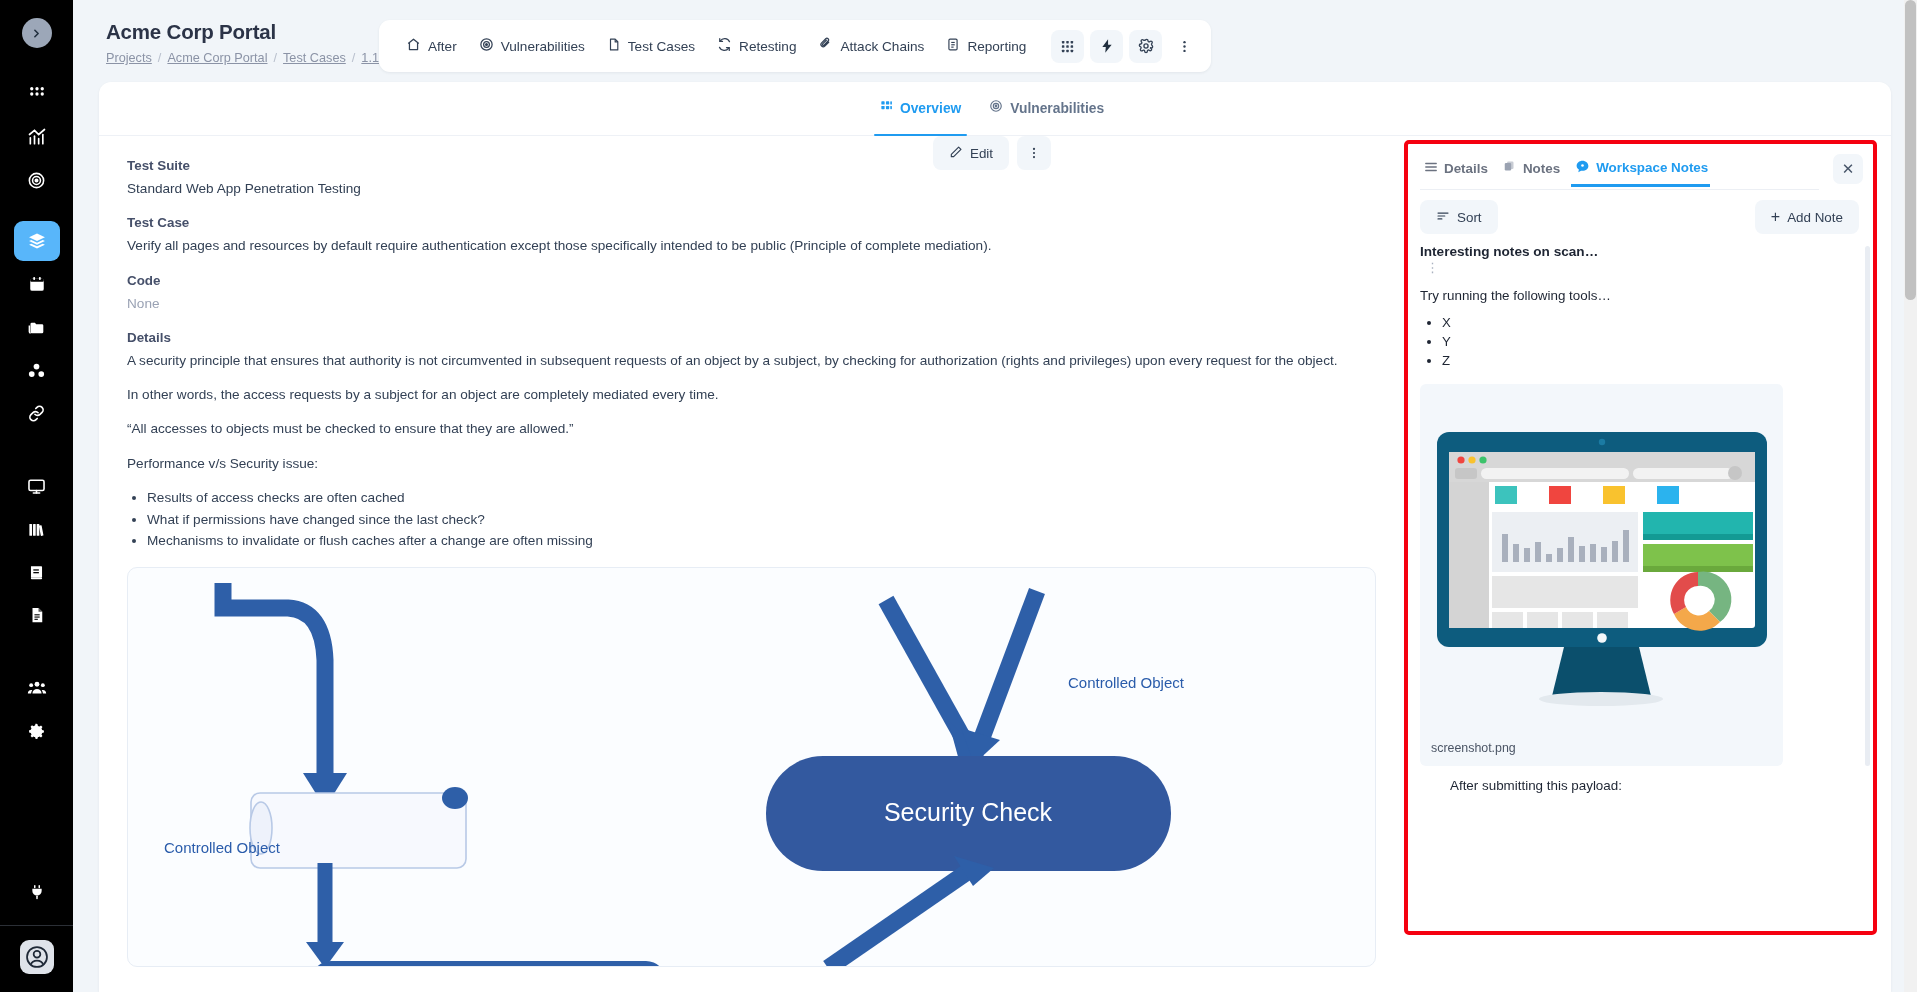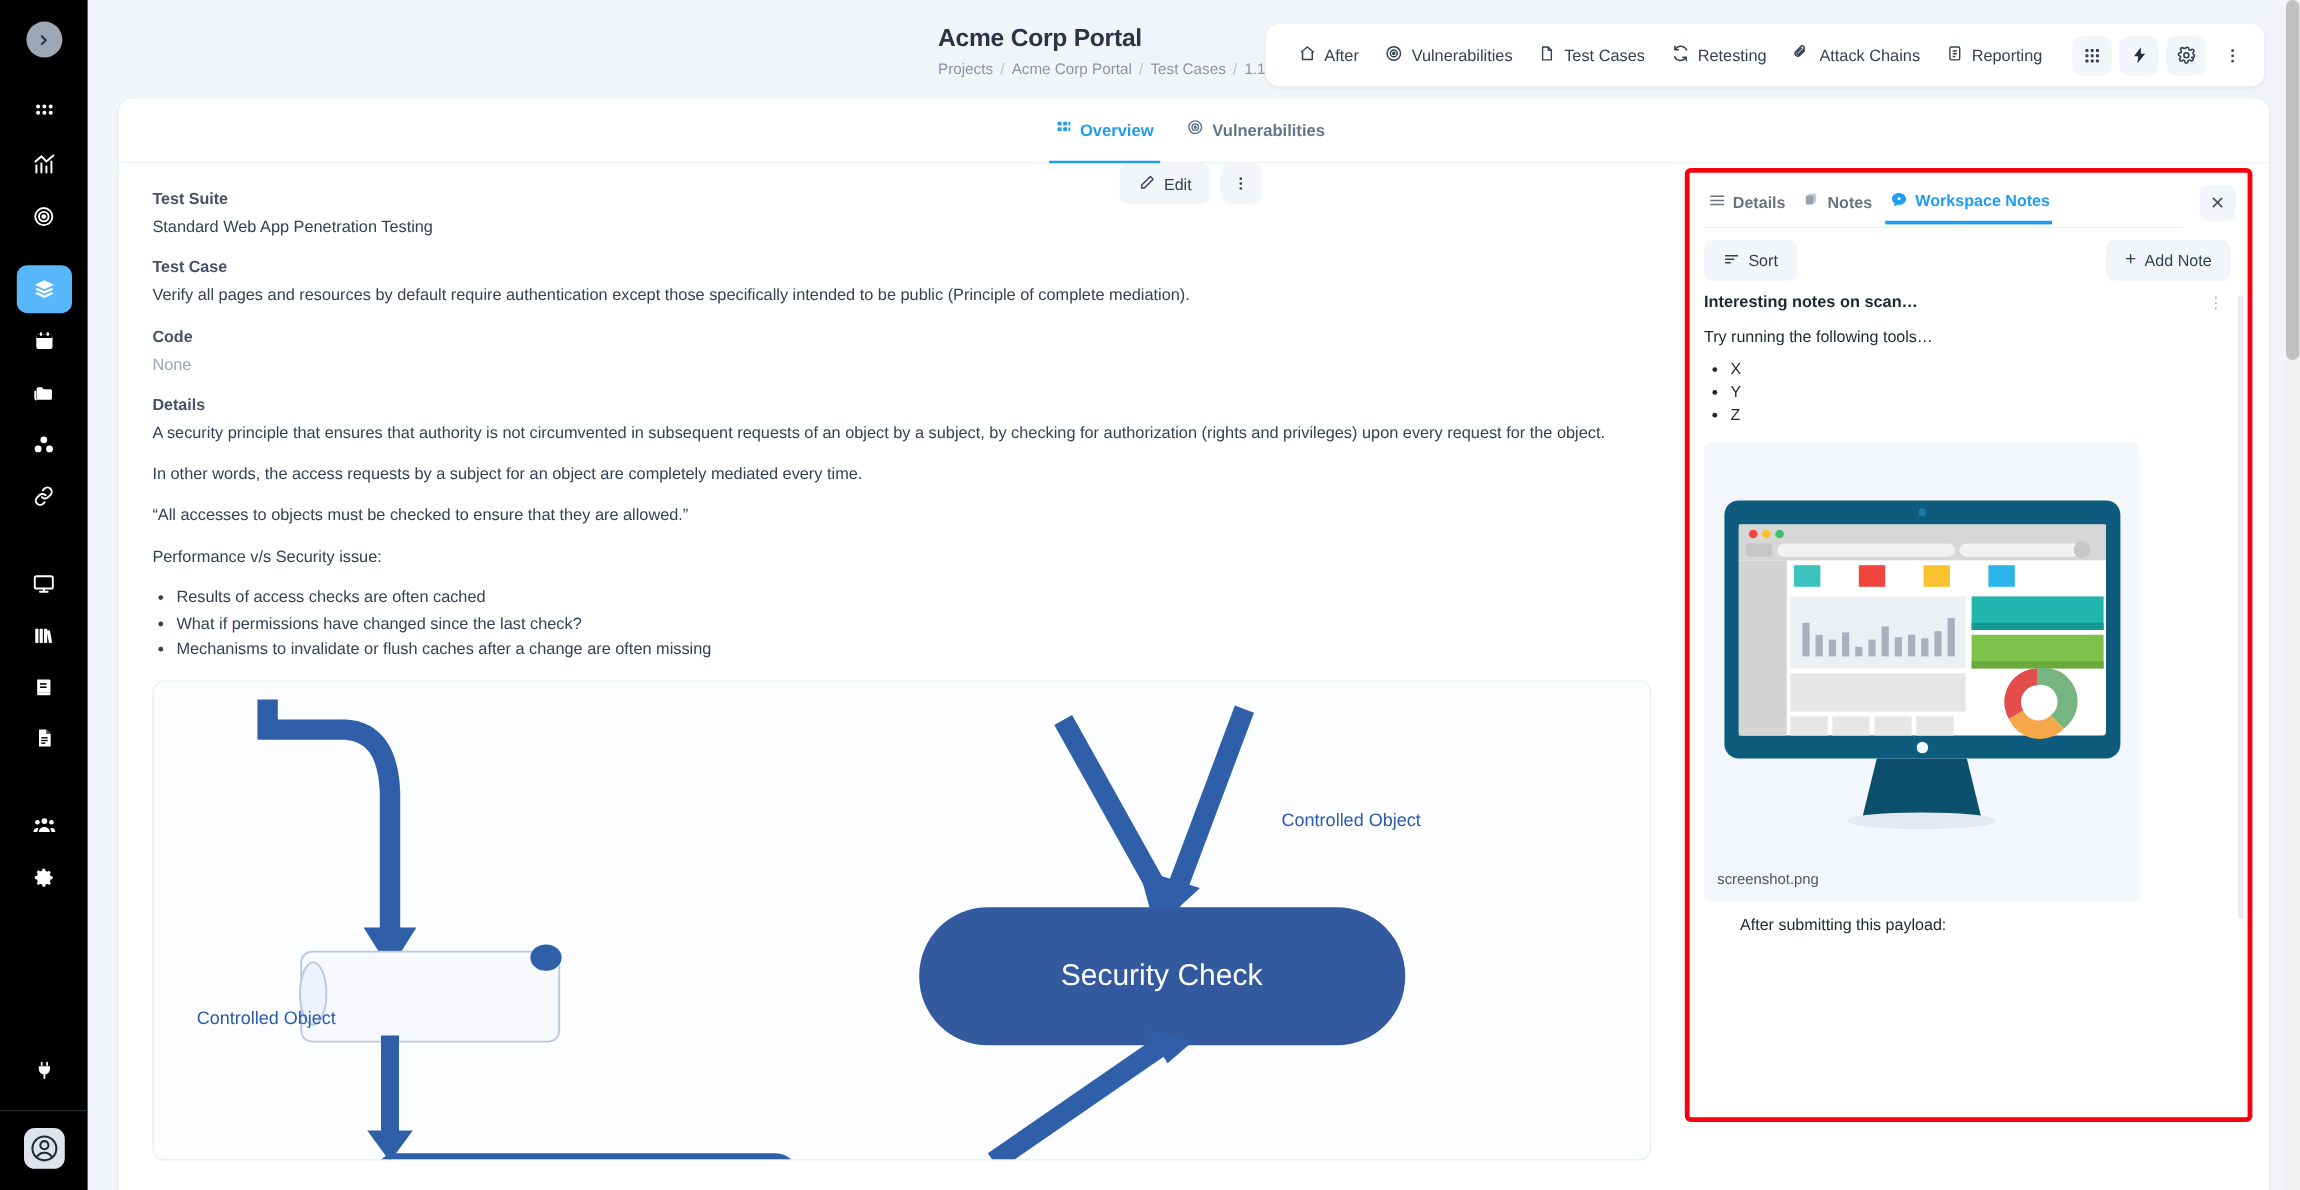--- a/index.html
+++ b/index.html
@@ -43,27 +43,27 @@
     background: #dfe3ea; color: #1f2937;
     display: flex; align-items: center; justify-content: center;
     margin: 14px 0 18px 0; cursor: pointer;
   }
 
   
   .main { flex: 1; position: relative; height: 992px; overflow: hidden; }
 
   
   .topbar {
-    display: flex; align-items: flex-start; justify-content: flex-end;
+    display: flex; align-items: flex-start; justify-content: flex-start;
     padding: 20px 26px 0 26px; height: 94px;
   }
   .title-wrap { padding-left: 7px; }
   .page-title { font-size: 20.5px; font-weight: bold; color: #2b3347; letter-spacing: -0.2px; }
   .breadcrumb { margin-top: 7px; font-size: 12.7px; color: #8b93a6; display: flex; gap: 6px; }
-  .breadcrumb .crumb { cursor: pointer; }
+  .breadcrumb .crumb { cursor: pointer; text-decoration: underline; }
   .breadcrumb .crumb:last-child { color: #8b93a6; }
   .breadcrumb .sep { color: #b9c0cd; }
 
   .nav-card {
     background: #fff; border-radius: 11px; height: 52px;
     display: flex; align-items: center; padding: 0 10px 0 16px;
     box-shadow: 0 1px 3px rgba(30,41,59,.07);
     margin-right: 4px;
   }
   .nav-item {
@@ -162,21 +162,21 @@
   .close-btn {
     width: 30px; height: 30px; border-radius: 7px; background: #f2f6fa;
     display: flex; align-items: center; justify-content: center;
     cursor: pointer; color: #475569; font-size: 15px; margin-bottom: 8px;
   }
   .notes-toolbar {
     display: flex; align-items: center; justify-content: space-between;
     padding: 9px 14px 10px 12px;
   }
   .notes-scroll { flex: 1; overflow: hidden; position: relative; padding: 0 14px 0 12px; }
-  .note-head { display: flex; align-items: flex-start; justify-content: space-between; }
+  .note-head { display: flex; align-items: flex-start; justify-content: space-between; flex-direction: column; }
   .note-title { font-size: 13.6px; font-weight: bold; color: #1e2533; }
   .kebab { color: #aab2c0; cursor: pointer; padding: 2px 6px; font-size: 13px; line-height: 1; }
   .note-text { font-size: 13.4px; color: #1e2533; margin-top: 12px; }
   .note-bullets { margin: 10px 0 0 22px; }
   .note-bullets li { font-size: 13.2px; color: #1e2533; line-height: 1.45; }
   .attach {
     margin-top: 14px; background: #f3f7fb; border-radius: 6px;
     padding: 10px 0 0 0; width: 363px; position: relative;
   }
   .attach-img { height: 340px; display: flex; align-items: center; justify-content: center; }

